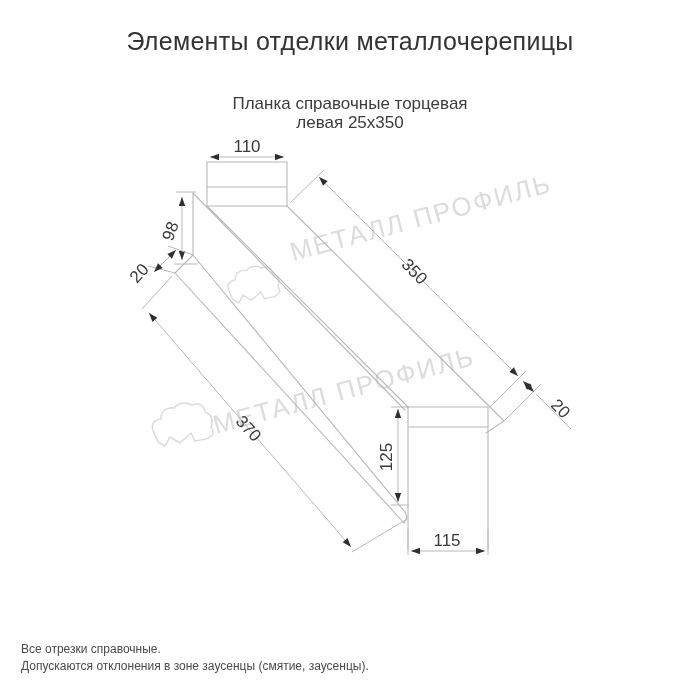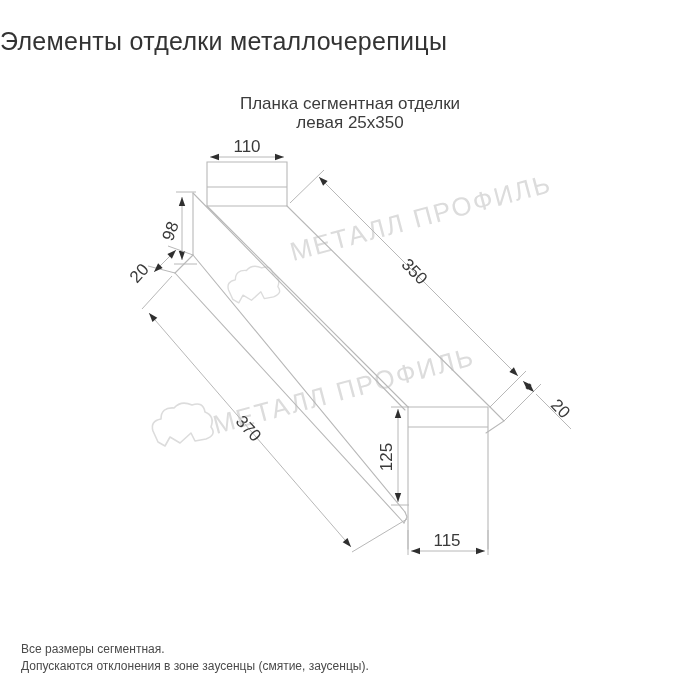--- a/index.html
+++ b/index.html
@@ -5,21 +5,21 @@
   :root{
     --background:#ffffff; --line:#b8b8b8; --dim_text:#3a3a3a; --title_text:#333333;
     --watermark:#dcdcdc; --arrow:#2f2f2f; --footer_text:#4a4a4a;
   }
   html,body{margin:0;padding:0;}
   body{
     width:700px;height:700px;background:var(--background);
     font-family:"Liberation Sans",sans-serif;position:relative;overflow:hidden;
   }
   .page-title{
-    position:absolute;top:27px;left:0;width:700px;text-align:left;
+    position:absolute;top:27px;left:0;width:700px;text-align:center;
     font-size:25px;color:var(--title_text);letter-spacing:.3px;white-space:nowrap;
   }
   .drawing-subtitle{
     position:absolute;top:94px;left:0;width:700px;text-align:center;
     font-size:17px;line-height:19px;color:#3c3c3c;
   }
   svg.drawing{position:absolute;left:0;top:0;}
   .pline{stroke:var(--line);stroke-width:1.1;fill:none;stroke-linecap:round;}
   .dline{stroke:var(--line);stroke-width:1;fill:none;}
   .arrowhead{fill:var(--arrow);stroke:none;}
@@ -30,21 +30,21 @@
     position:absolute;left:21px;top:641px;font-size:12px;line-height:17px;
     color:var(--footer_text);
   }
 </style>
 </head>
 <body>
 
 <div class="page-title">Элементы отделки металлочерепицы</div>
 
 <div class="drawing-subtitle">
-  <div>Планка сегментная отделки</div>
+  <div>Планка справочные торцевая</div>
   <div>левая 25х350</div>
 </div>
 
 <svg class="drawing" width="700" height="700" viewBox="0 0 700 700">
   <defs>
     <marker id="ahE" orient="auto" markerUnits="userSpaceOnUse" markerWidth="12" markerHeight="9" viewBox="-1 -4 12 8" refX="9" refY="0">
       <path class="arrowhead" d="M9,0 L0,3.2 L0,-3.2 Z"></path>
     </marker>
     <marker id="ahS" orient="auto-start-reverse" markerUnits="userSpaceOnUse" markerWidth="12" markerHeight="9" viewBox="-1 -4 12 8" refX="9" refY="0">
       <path class="arrowhead" d="M9,0 L0,3.2 L0,-3.2 Z"></path>
@@ -129,15 +129,15 @@
 
   <g>
     <line class="dline" x1="408" y1="530" x2="408" y2="555"></line>
     <line class="dline" x1="488" y1="530" x2="488" y2="555"></line>
     <line class="dline" x1="411" y1="551" x2="485" y2="551" marker-start="url(#ahS)" marker-end="url(#ahE)"></line>
     <text class="dimtext" x="447" y="546" text-anchor="middle">115</text>
   </g>
 </svg>
 
 <div class="footer-note">
-  <div>Все размеры сегментная.</div>
+  <div>Все отрезки справочные.</div>
   <div>Допускаются отклонения в зоне заусенцы (смятие, заусенцы).</div>
 </div>
 
 </body></html>

